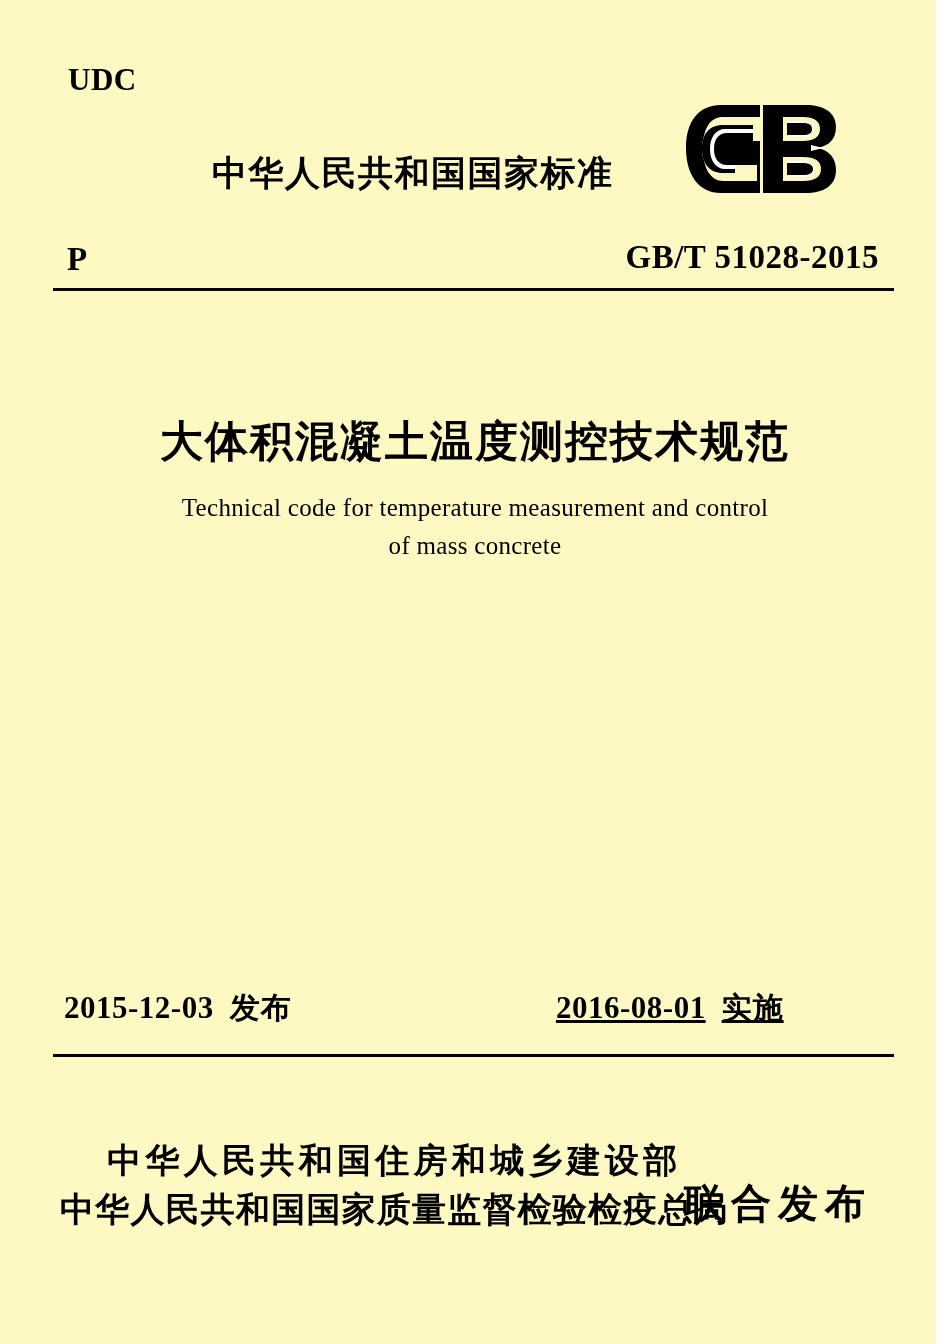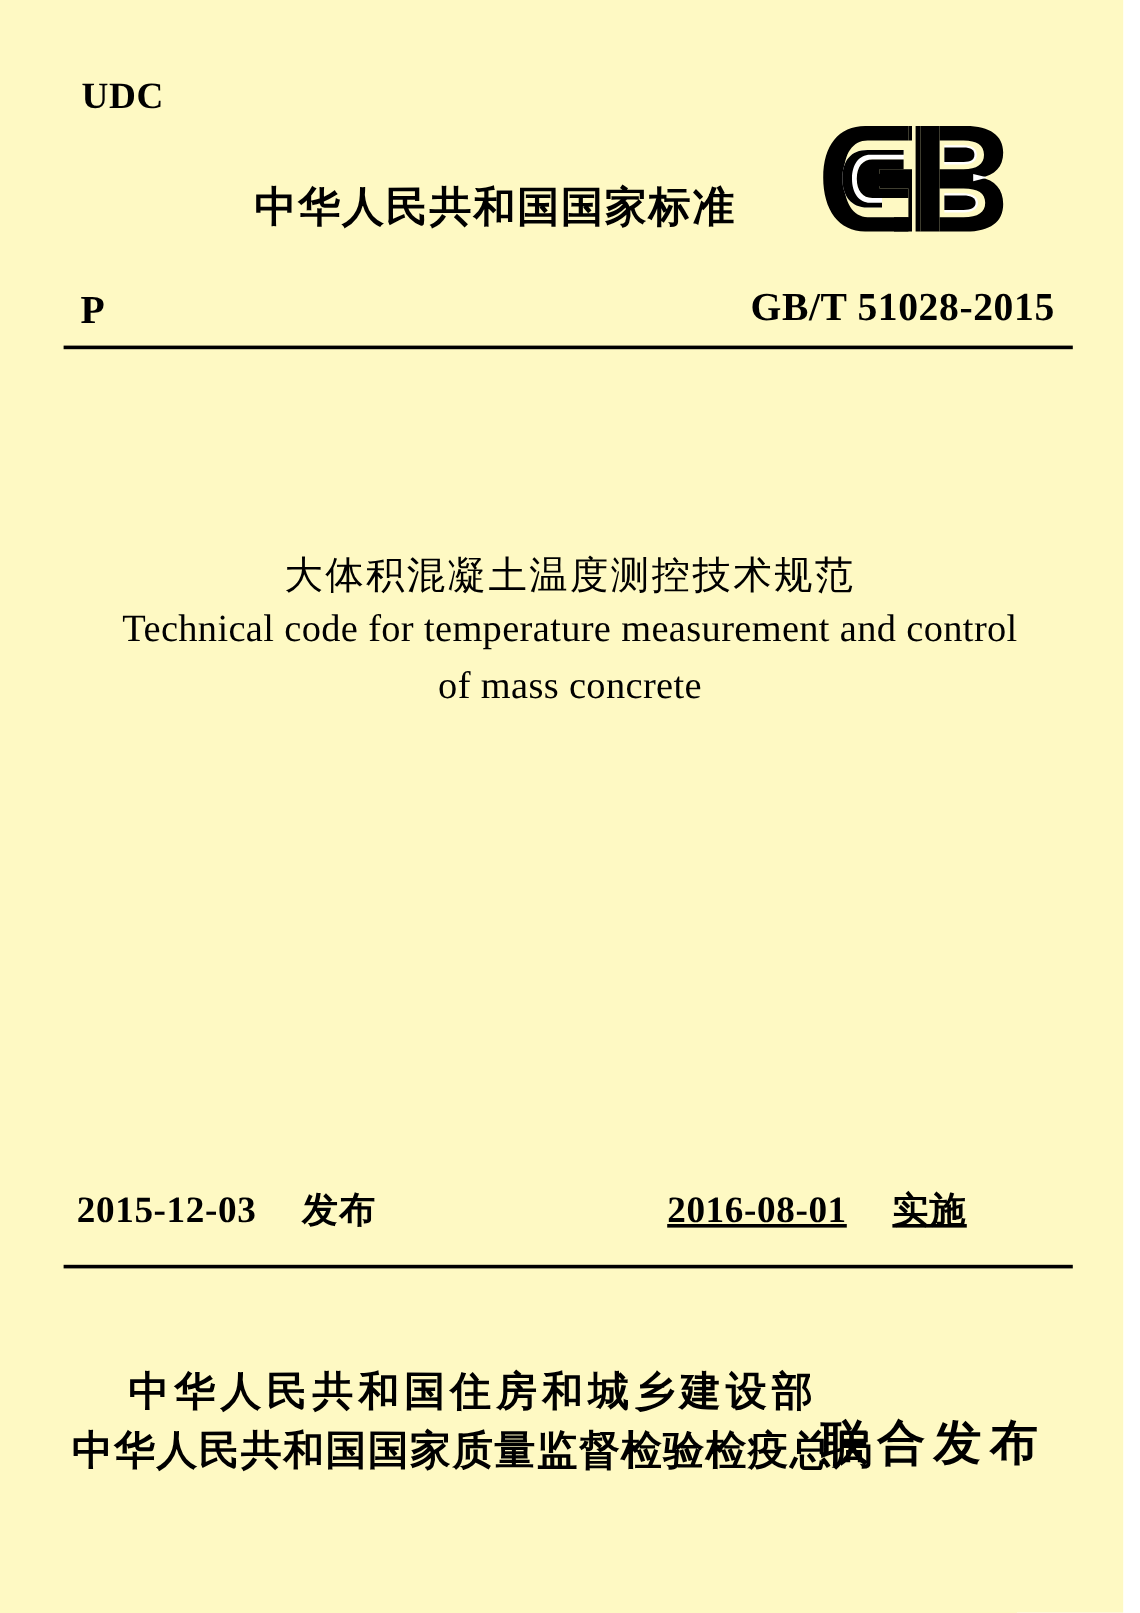--- a/index.html
+++ b/index.html
@@ -92,30 +92,30 @@
   
   .title-block {
     position: absolute;
     left: 0;
     top: 416px;
     width: 950px;
     text-align: center;
   }
   .title-cn {
     font-family: "DejaVu Serif", "Liberation Serif", serif;
-    font-weight: normal;
-    font-size: 32px;
+    font-weight: bold;
+    font-size: 43px;
     letter-spacing: 2px;
     line-height: 1.18;
     white-space: nowrap;
-    margin-top: 45px;
   }
   .title-en {
-    font-family: "Liberation Serif", "DejaVu Serif", serif;
-    font-size: 32px;
+    margin-top: 22px;
+    font-family: "Liberation Serif", "DejaVu Serif", serif;
+    font-size: 25px;
     line-height: 1.52;
     letter-spacing: 0.3px;
   }
   .title-en .line2 { display: block; }
 
   
   .dates {
     position: absolute;
     top: 992px;
     left: 0;
@@ -132,21 +132,21 @@
   .date-item.right { left: 556px; text-decoration: underline; }
   .date-num {
     font-family: "Liberation Serif", "DejaVu Serif", serif;
     font-weight: bold;
     letter-spacing: 0.5px;
   }
   .date-action {
     font-family: "DejaVu Sans", "Liberation Sans", sans-serif;
     font-weight: bold;
     font-size: 30px;
-    margin-left: 38px;
+    margin-left: 16px;
     letter-spacing: 1px;
   }
 
   
   .issuers {
     position: absolute;
     top: 1136px;
     left: 0;
     width: 950px;
     height: 120px;

